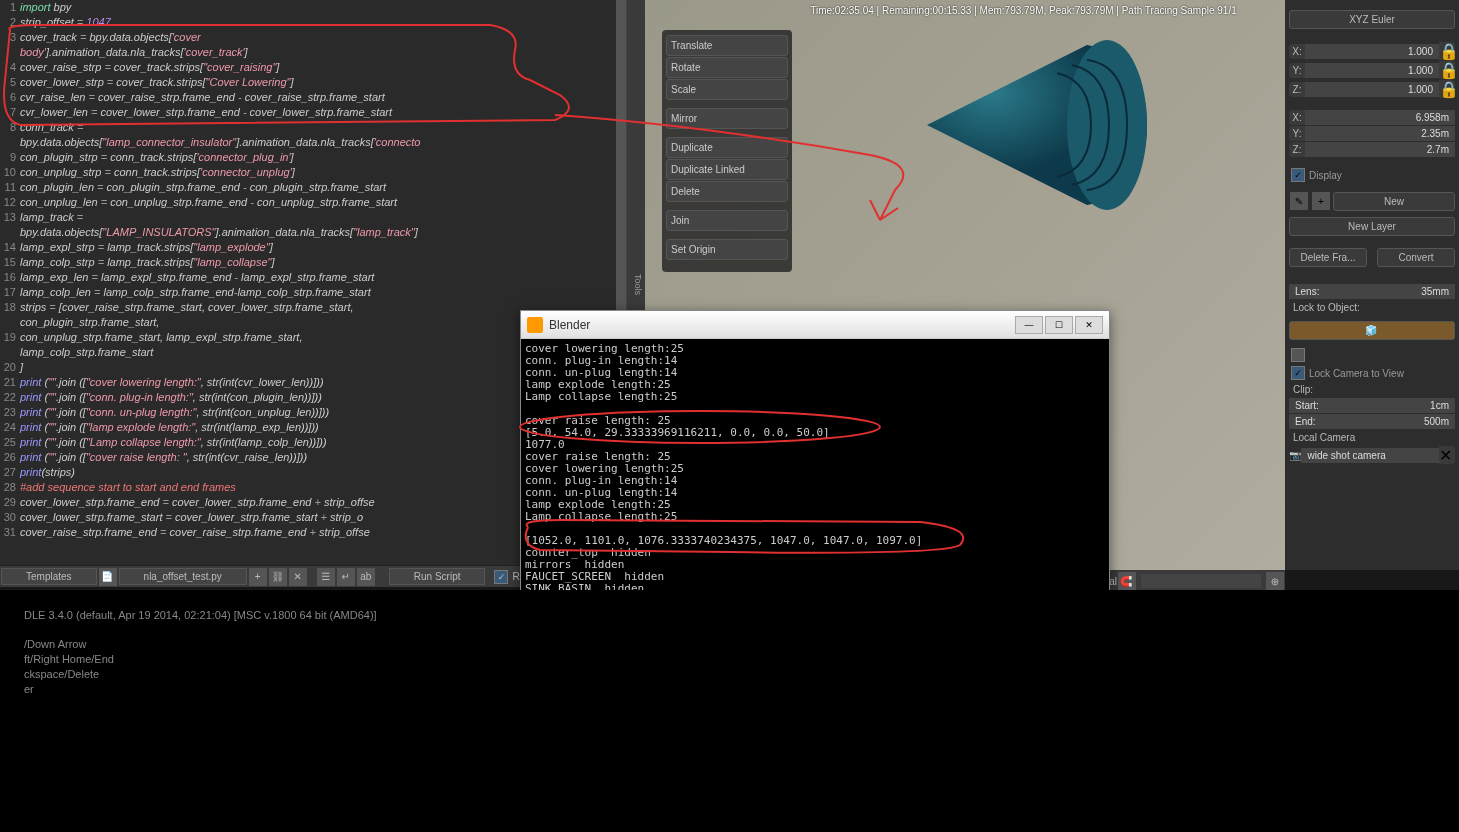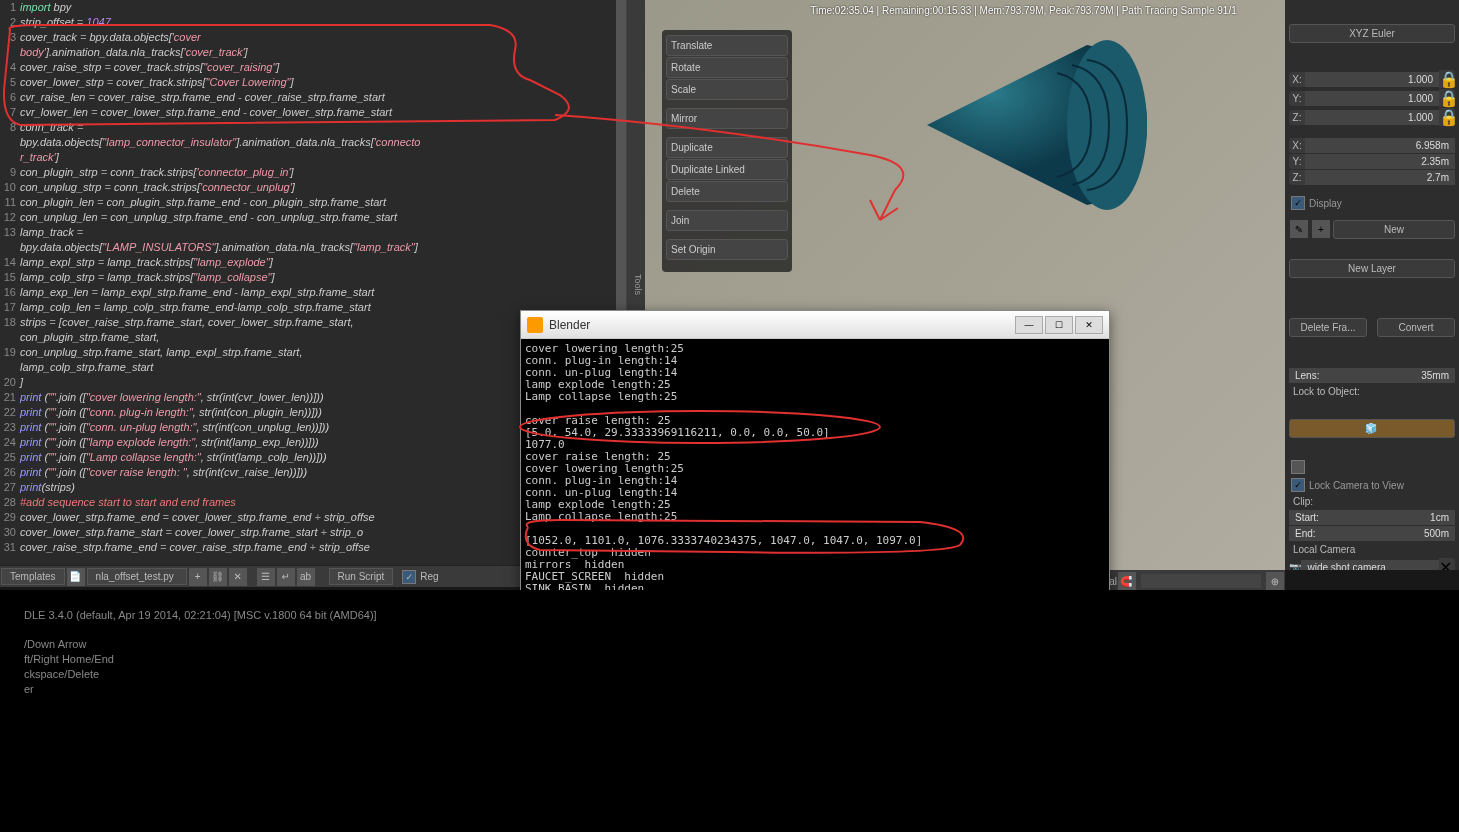--- a/index.html
+++ b/index.html
@@ -11,21 +11,21 @@
 .line-num { width: 20px; text-align: right; color: #888; padding-right: 4px; user-select: none; flex-shrink: 0; }
 .code { color: #ccc; font-style: italic; }
 .kw { color: #7da; }
 .str { color: #e9a; }
 .num { color: #b8e; }
 .cmt { color: #e77; }
 .op { color: #999; }
 .fn { color: #99f; }
 
 .text-toolbar { position: absolute; left: 0; top: 565px; width: 627px; height: 22px; background: #3a3a3a; display: flex; align-items: center; font-size: 10px; color: #bbb; border-top: 1px solid #222; }
-.tb-btn { padding: 2px 8px; background: #444; margin: 0 1px; border: 1px solid #555; cursor: pointer; }
+.tb-btn { padding: 2px 24px; background: #444; margin: 0 1px; border: 1px solid #555; cursor: pointer; }
 .tb-icon { width: 18px; height: 18px; background: #555; margin: 0 1px; cursor: pointer; display: flex; align-items: center; justify-content: center; font-size: 10px; }
 
 .console-area { position: absolute; left: 0; top: 590px; width: 1459px; height: 242px; background: #000000; color: #888; font-family: monospace; font-size: 11px; padding: 4px 24px; white-space: pre-wrap; line-height: 14px; }
 
 .viewport { position: absolute; left: 627px; top: 0; width: 658px; height: 570px; background: linear-gradient(135deg, #9a9888, #b0aca0); overflow: hidden; }
 .render-header { position: absolute; top: 5px; left: 140px; right: 5px; font-size: 10px; color: #fff; text-shadow: 0 0 2px #000; text-align: center; }
 .tool-panel { position: absolute; left: 10px; top: 30px; width: 130px; background: rgba(40,40,40,0.85); border-radius: 4px; padding: 4px; }
 .tool-section { margin-bottom: 8px; }
 .tool-btn { display: block; width: 100%; background: #444; color: #ccc; border: 1px solid #555; padding: 4px; margin: 1px 0; font-size: 10px; text-align: left; cursor: pointer; border-radius: 3px; }
 
@@ -33,21 +33,21 @@
 .vtab { padding: 10px 2px; border-bottom: 1px solid #222; cursor: pointer; text-align: center; }
 
 .cone-render { position: absolute; left: 260px; top: 25px; width: 280px; height: 200px; }
 
 .right-panel { position: absolute; right: 0; top: 0; width: 174px; height: 570px; background: #2d2d2d; padding: 4px; overflow: hidden; }
 .panel-header { font-size: 10px; color: #bbb; padding: 2px 4px; }
 .prop-row { display: flex; align-items: center; margin: 1px 0; }
 .prop-label { width: 16px; font-size: 10px; color: #bbb; text-align: center; background: #3a3a3a; border-radius: 3px 0 0 3px; padding: 2px; }
 .prop-val { flex: 1; font-size: 10px; color: #ddd; background: #444; padding: 2px 6px; text-align: right; border-radius: 0; }
 .prop-lock { width: 16px; height: 18px; background: #3a3a3a; border-radius: 0 3px 3px 0; cursor: pointer; }
-.panel-btn { display: block; width: 100%; background: #3a3a3a; color: #bbb; border: 1px solid #555; padding: 3px; margin: 20px 0; font-size: 10px; text-align: center; cursor: pointer; border-radius: 3px; }
+.panel-btn { display: block; width: 100%; background: #3a3a3a; color: #bbb; border: 1px solid #555; padding: 3px; margin: 6px 0; font-size: 10px; text-align: center; cursor: pointer; border-radius: 3px; }
 .half-btn { width: 48%; display: inline-block; }
 .check-row { display: flex; align-items: center; padding: 2px; }
 .check { width: 14px; height: 14px; background: #555; border: 1px solid #777; margin-right: 4px; display: inline-flex; align-items: center; justify-content: center; font-size: 9px; }
 .check.on { background: #3a5a7a; }
 .check-label { font-size: 10px; color: #999; }
 
 .floating-window { position: absolute; left: 520px; top: 310px; width: 590px; height: 335px; background: #f0f0f0; border: 1px solid #888; box-shadow: 0 3px 12px rgba(0,0,0,0.5); }
 .win-titlebar { height: 28px; background: linear-gradient(#fff, #e0e0e0); display: flex; align-items: center; padding: 0 6px; border-bottom: 1px solid #ccc; }
 .win-icon { width: 16px; height: 16px; background: #f90; border-radius: 2px; margin-right: 6px; }
 .win-title { flex: 1; font-size: 12px; color: #333; }
@@ -70,21 +70,20 @@
     <div class="code-line"><span class="line-num">1</span><span class="code"><span class="kw">import</span> bpy</span></div>
     <div class="code-line"><span class="line-num">2</span><span class="code">strip_offset <span class="op">=</span> <span class="num">1047</span></span></div>
     <div class="code-line"><span class="line-num">3</span><span class="code">cover_track <span class="op">=</span> bpy.data.objects[<span class="str">'cover</span></span></div>
     <div class="code-line"><span class="line-num"></span><span class="code"><span class="str">body'</span>].animation_data.nla_tracks[<span class="str">'cover_track'</span>]</span></div>
     <div class="code-line"><span class="line-num">4</span><span class="code">cover_raise_strp <span class="op">=</span> cover_track.strips[<span class="str">"cover_raising"</span>]</span></div>
     <div class="code-line"><span class="line-num">5</span><span class="code">cover_lower_strp <span class="op">=</span> cover_track.strips[<span class="str">"Cover Lowering"</span>]</span></div>
     <div class="code-line"><span class="line-num">6</span><span class="code">cvr_raise_len <span class="op">=</span> cover_raise_strp.frame_end <span class="op">-</span> cover_raise_strp.frame_start</span></div>
     <div class="code-line"><span class="line-num">7</span><span class="code">cvr_lower_len <span class="op">=</span> cover_lower_strp.frame_end <span class="op">-</span> cover_lower_strp.frame_start</span></div>
     <div class="code-line"><span class="line-num">8</span><span class="code">conn_track <span class="op">=</span></span></div>
     <div class="code-line"><span class="line-num"></span><span class="code">bpy.data.objects[<span class="str">"lamp_connector_insulator"</span>].animation_data.nla_tracks[<span class="str">'connecto</span></span></div>
-    <div class="code-line"><span class="line-num"></span><span class="code"><span class="str">r_track'</span>]</span></div>
     <div class="code-line"><span class="line-num">9</span><span class="code">con_plugin_strp <span class="op">=</span> conn_track.strips[<span class="str">'connector_plug_in'</span>]</span></div>
     <div class="code-line"><span class="line-num">10</span><span class="code">con_unplug_strp <span class="op">=</span> conn_track.strips[<span class="str">'connector_unplug'</span>]</span></div>
     <div class="code-line"><span class="line-num">11</span><span class="code">con_plugin_len <span class="op">=</span> con_plugin_strp.frame_end <span class="op">-</span> con_plugin_strp.frame_start</span></div>
     <div class="code-line"><span class="line-num">12</span><span class="code">con_unplug_len <span class="op">=</span> con_unplug_strp.frame_end <span class="op">-</span> con_unplug_strp.frame_start</span></div>
     <div class="code-line"><span class="line-num">13</span><span class="code">lamp_track <span class="op">=</span></span></div>
     <div class="code-line"><span class="line-num"></span><span class="code">bpy.data.objects[<span class="str">"LAMP_INSULATORS"</span>].animation_data.nla_tracks[<span class="str">"lamp_track"</span>]</span></div>
     <div class="code-line"><span class="line-num">14</span><span class="code">lamp_expl_strp <span class="op">=</span> lamp_track.strips[<span class="str">"lamp_explode"</span>]</span></div>
     <div class="code-line"><span class="line-num">15</span><span class="code">lamp_colp_strp <span class="op">=</span> lamp_track.strips[<span class="str">"lamp_collapse"</span>]</span></div>
     <div class="code-line"><span class="line-num">16</span><span class="code">lamp_exp_len <span class="op">=</span> lamp_expl_strp.frame_end <span class="op">-</span> lamp_expl_strp.frame_start</span></div>
     <div class="code-line"><span class="line-num">17</span><span class="code">lamp_colp_len <span class="op">=</span> lamp_colp_strp.frame_end<span class="op">-</span>lamp_colp_strp.frame_start</span></div>

